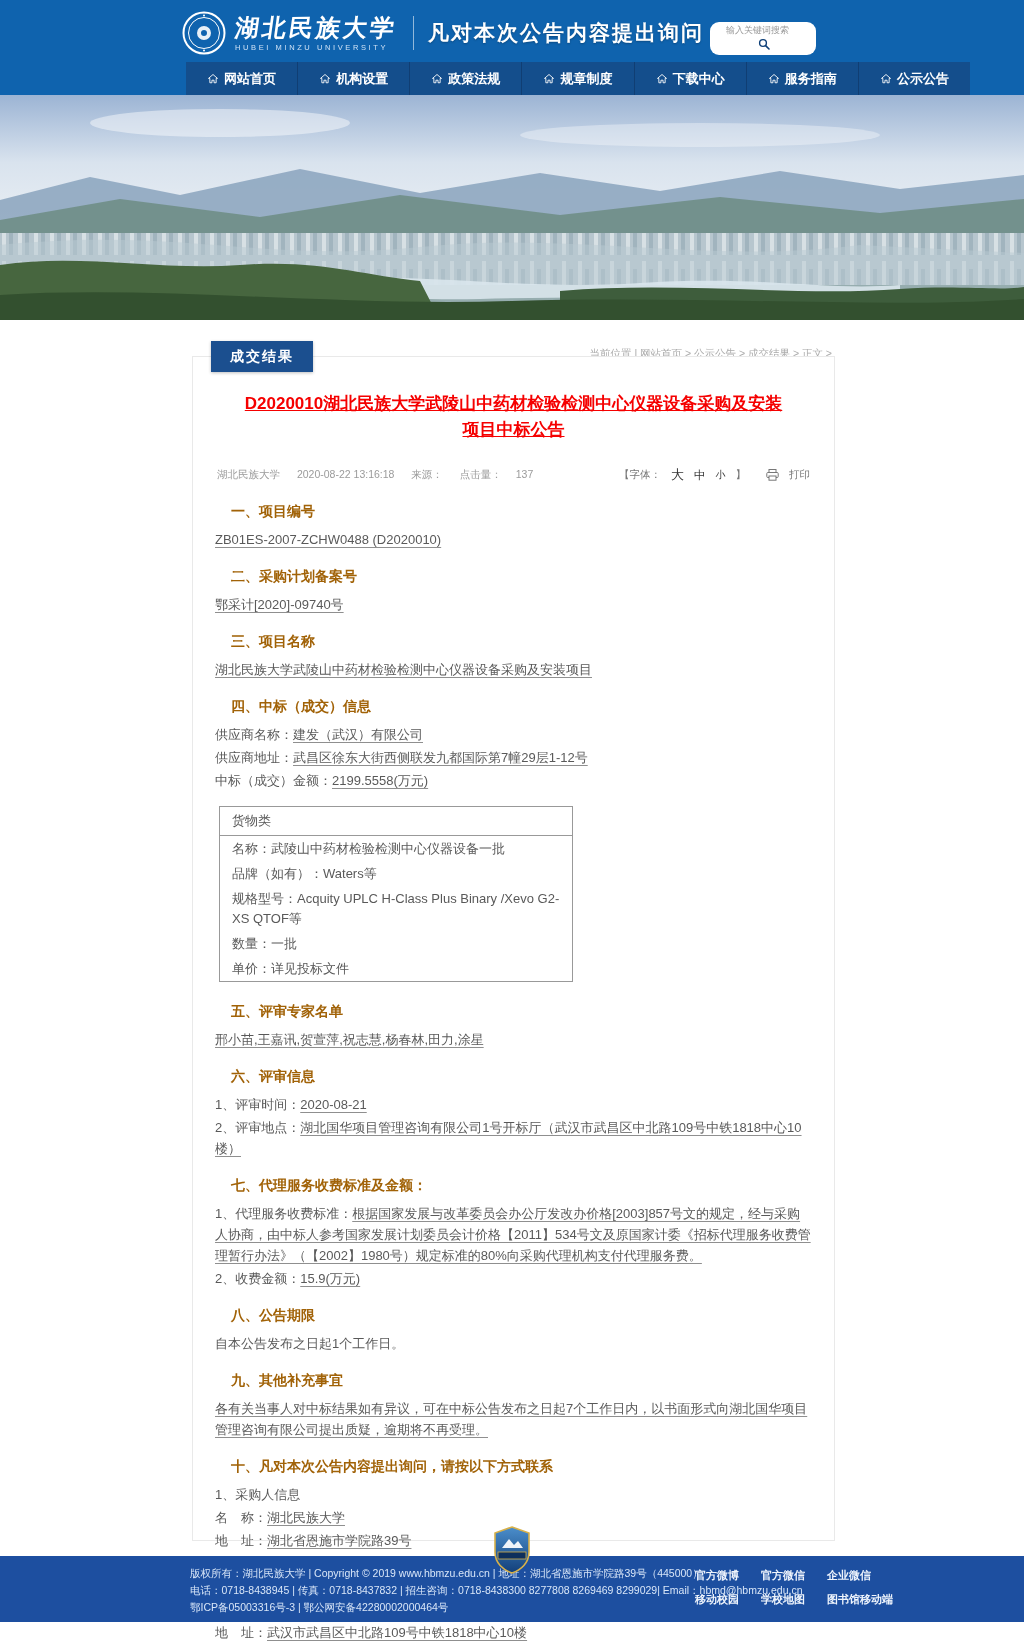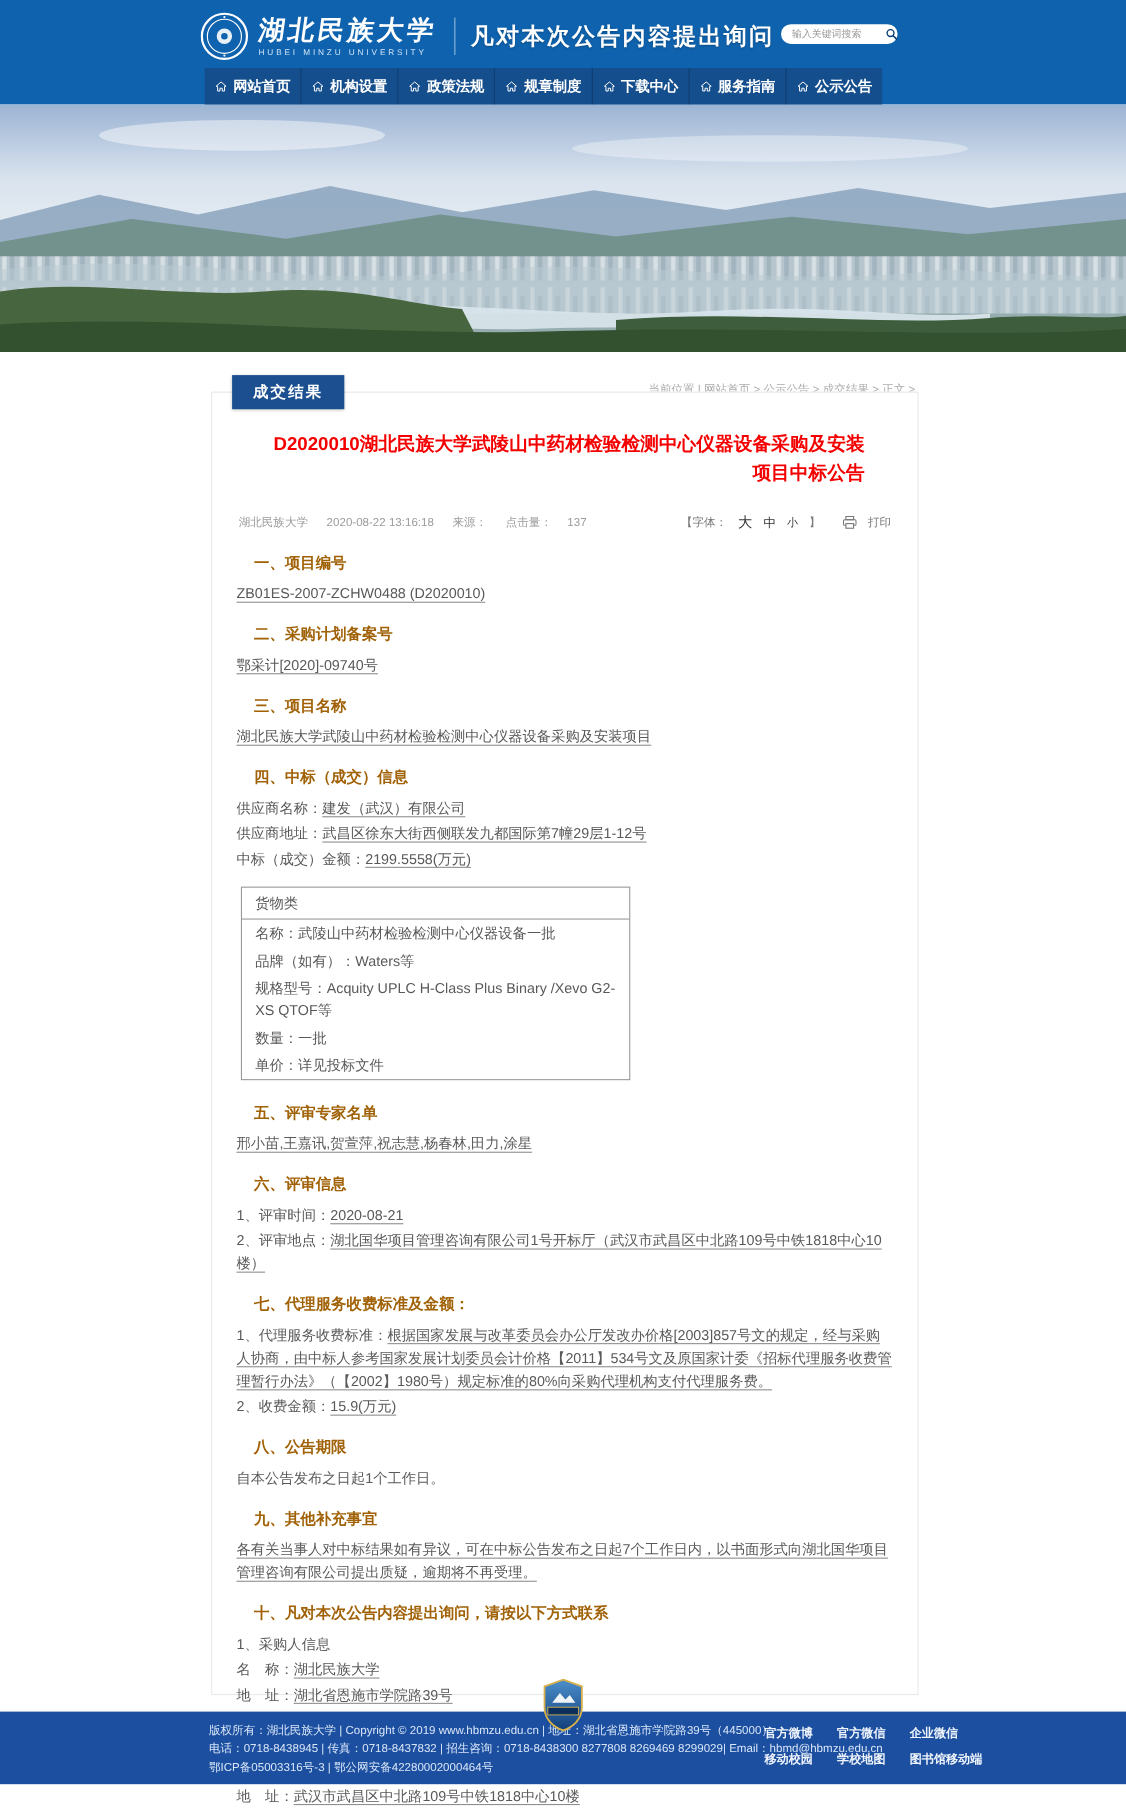--- a/index.html
+++ b/index.html
@@ -10,36 +10,36 @@
   }
   
   .header{position:absolute;left:0;top:0;width:1024px;height:95px;background:#0f63ae;}
   .logo-group{position:absolute;left:182px;top:9px;height:48px;display:flex;align-items:center;}
   .seal{width:44px;height:44px;flex:0 0 44px;}
   .name-block{margin-left:9px;}
   .cal{color:#fff;font-size:24px;font-weight:bold;letter-spacing:3px;transform:skewX(-8deg);font-family:"Liberation Serif","DejaVu Serif",serif;line-height:26px;}
   .en{color:#cfe2f6;font-size:7.5px;letter-spacing:2.6px;margin-top:2px;}
   .hdr-divider{width:1px;height:34px;background:rgba(255,255,255,.55);margin:0 14px 0 16px;}
   .office{color:#fff;font-size:21px;font-weight:bold;letter-spacing:2px;text-shadow:0 1px 2px rgba(0,0,0,.25);}
-  .search-box{position:absolute;left:710px;top:22px;width:106px;height:18px;background:#fff;border-radius:9px;display:flex;align-items:center;}
+  .search-box{position:absolute;left:710px;top:22px;width:106px;height:33px;background:#fff;border-radius:9px;display:flex;align-items:center;flex-direction:column;}
   .search-input{border:none;outline:none;background:transparent;width:82px;height:14px;margin-left:8px;font-size:9px;color:#555;}
   .search-input::placeholder{color:#9a9a9a;}
   .search-icon{width:12px;height:12px;margin-left:1px;display:block;}
   
-  .navbar{position:absolute;left:186px;top:62px;width:616px;height:33px;background:#144e8c;display:flex;}
+  .navbar{position:absolute;left:186px;top:62px;width:784px;height:33px;background:#144e8c;display:flex;}
   .nav-item{flex:1;display:flex;align-items:center;justify-content:center;gap:5px;color:#fff;font-size:13px;font-weight:bold;cursor:pointer;border-right:1px solid rgba(10,45,85,.45);}
   .nav-item:last-child{border-right:none;}
   .home-icon{width:12px;height:12px;display:block;}
   
   .banner{position:absolute;left:0;top:95px;width:1024px;height:225px;overflow:hidden;}
   
   .breadcrumb{position:absolute;top:347px;right:192px;font-size:10.5px;color:#aaa;cursor:pointer;}
   .card{position:absolute;left:192px;top:356px;width:643px;height:1185px;background:#fff;border:1px solid #e9e9e9;box-sizing:border-box;padding:0 22px 14px 22px;display:flex;flex-direction:column;}
   .tab{position:absolute;left:18px;top:-16px;width:102px;height:31px;background:#1b4f8f;color:#fff;font-size:14px;font-weight:bold;display:flex;align-items:center;justify-content:center;letter-spacing:2px;cursor:pointer;box-shadow:0 1px 3px rgba(0,0,0,.25);}
-  .title{margin:34px 26px 12px 26px;text-align:right;color:#f50000;font-size:17px;font-weight:bold;line-height:26px;}
+  .title{margin:34px 26px 12px 26px;text-align:center;color:#f50000;font-size:17px;font-weight:bold;line-height:26px;text-decoration:underline;}
   .sep{height:2px;background:linear-gradient(90deg,#f4f4f4,#dcdcdc 20%,#dcdcdc 80%,#f4f4f4);margin-top:4px;}
   .meta{display:flex;justify-content:space-between;align-items:center;padding:7px 2px 2px 2px;font-size:10.5px;color:#9b9b9b;}
   .meta-left span{margin-right:14px;}
   .meta-right{display:flex;align-items:center;gap:10px;color:#777;}
   .fbtn{cursor:pointer;color:#333;}
   .fbtn.f-l{font-size:13px;} .fbtn.f-m{font-size:11.5px;} .fbtn.f-s{font-size:10px;}
   .print-icon{width:13px;height:12px;margin-left:10px;display:block;cursor:pointer;}
   .print-label{cursor:pointer;text-align:center;}
   
   .sec{font-size:14px;color:#a16207;font-weight:bold;margin:17px 0 7px 16px;}

